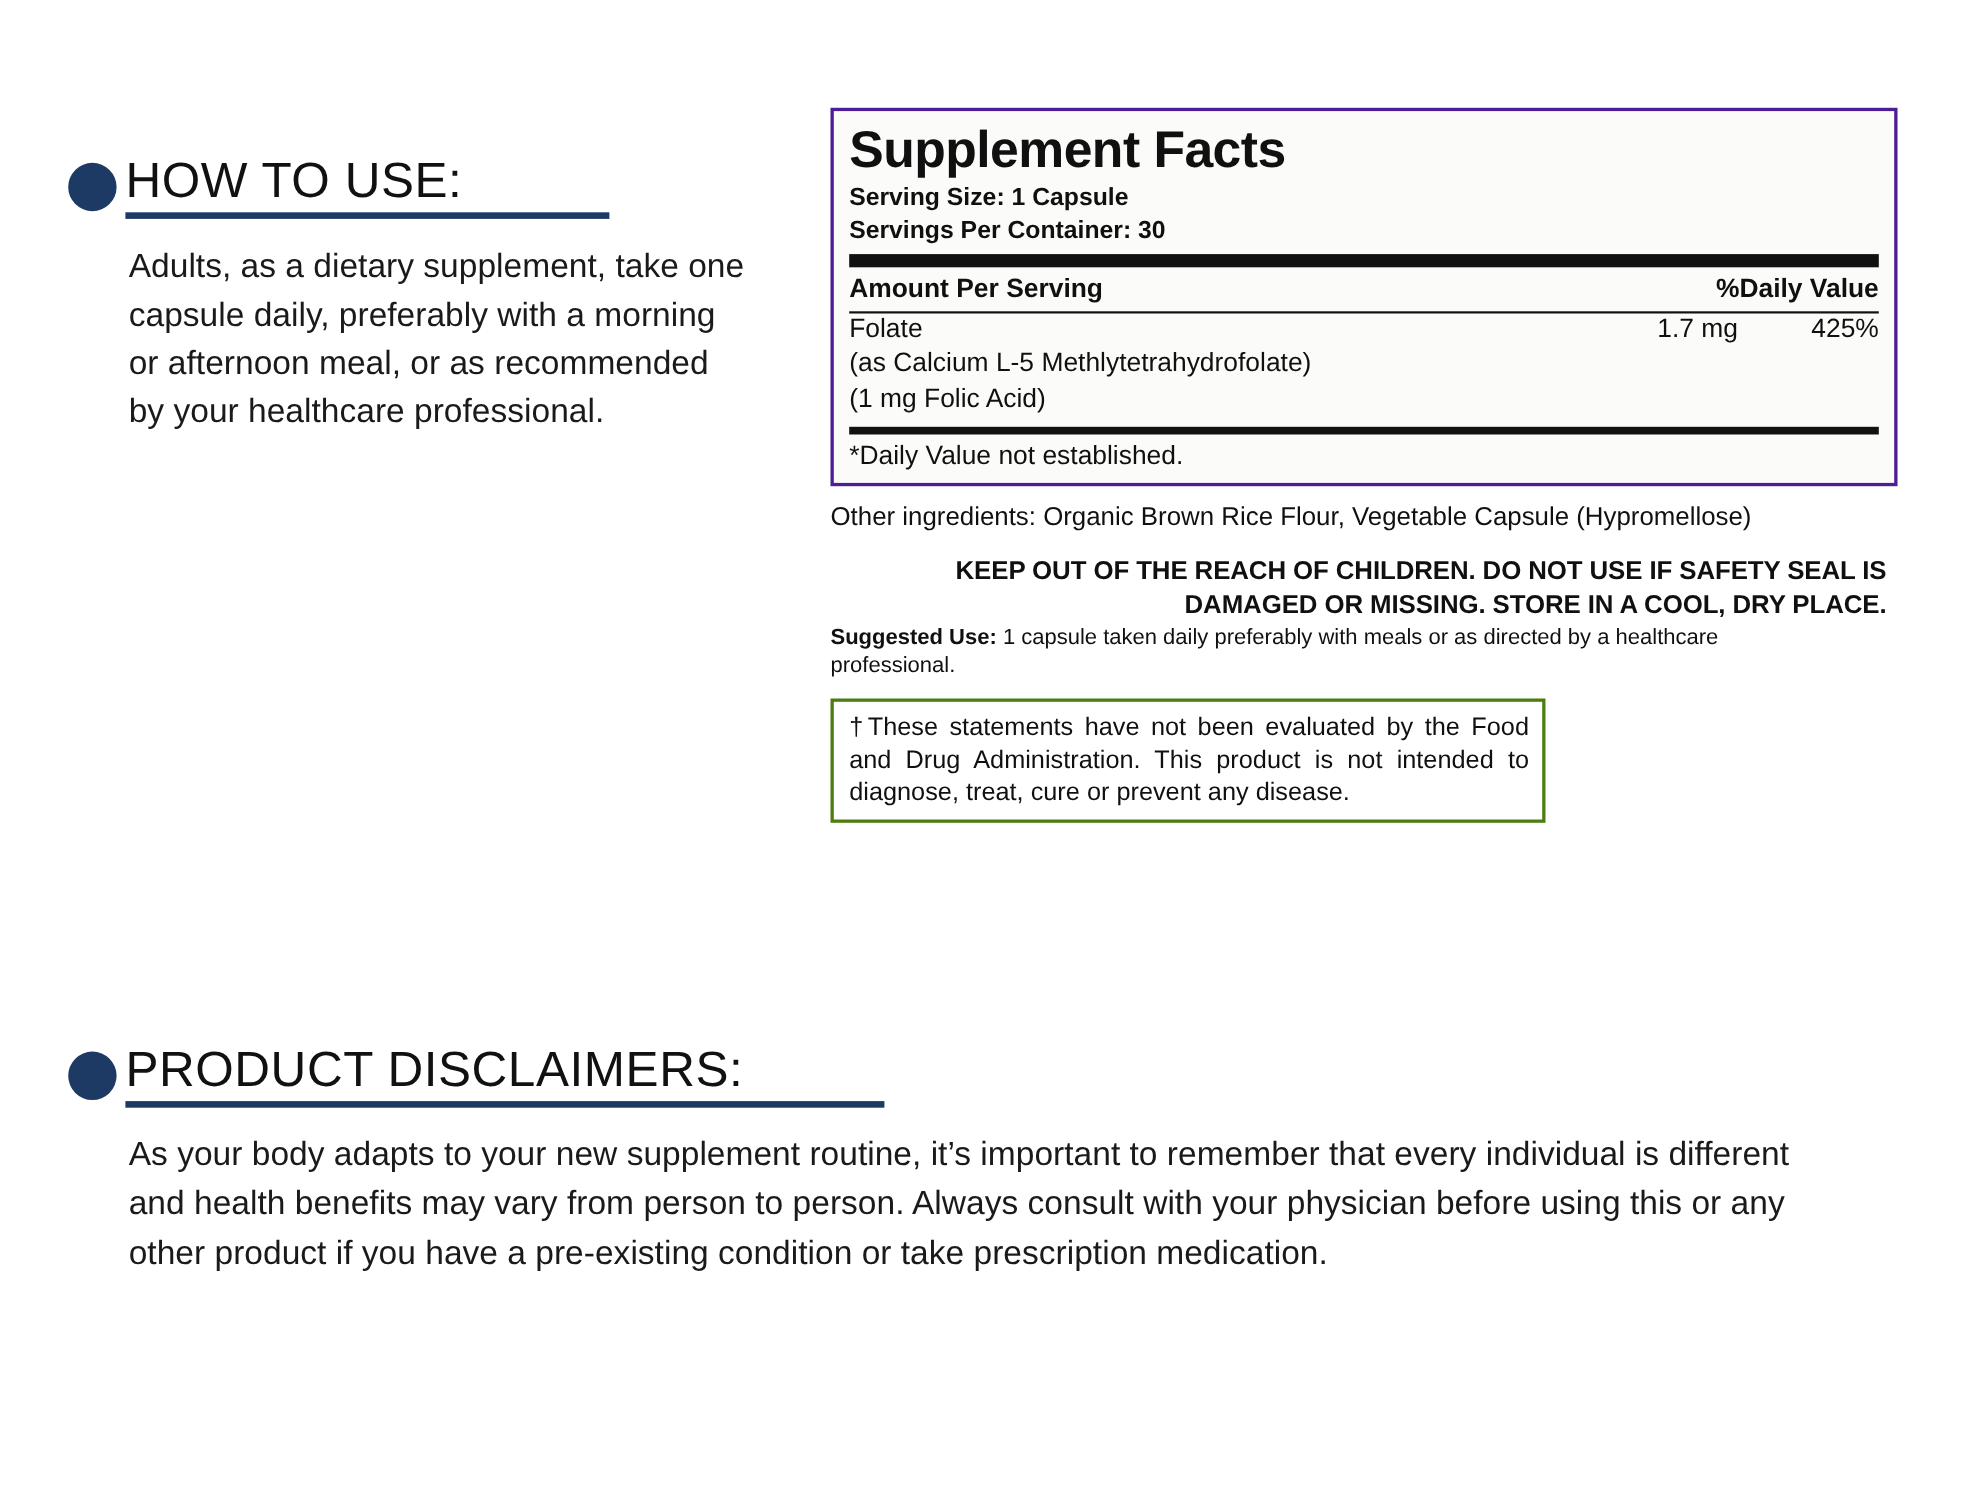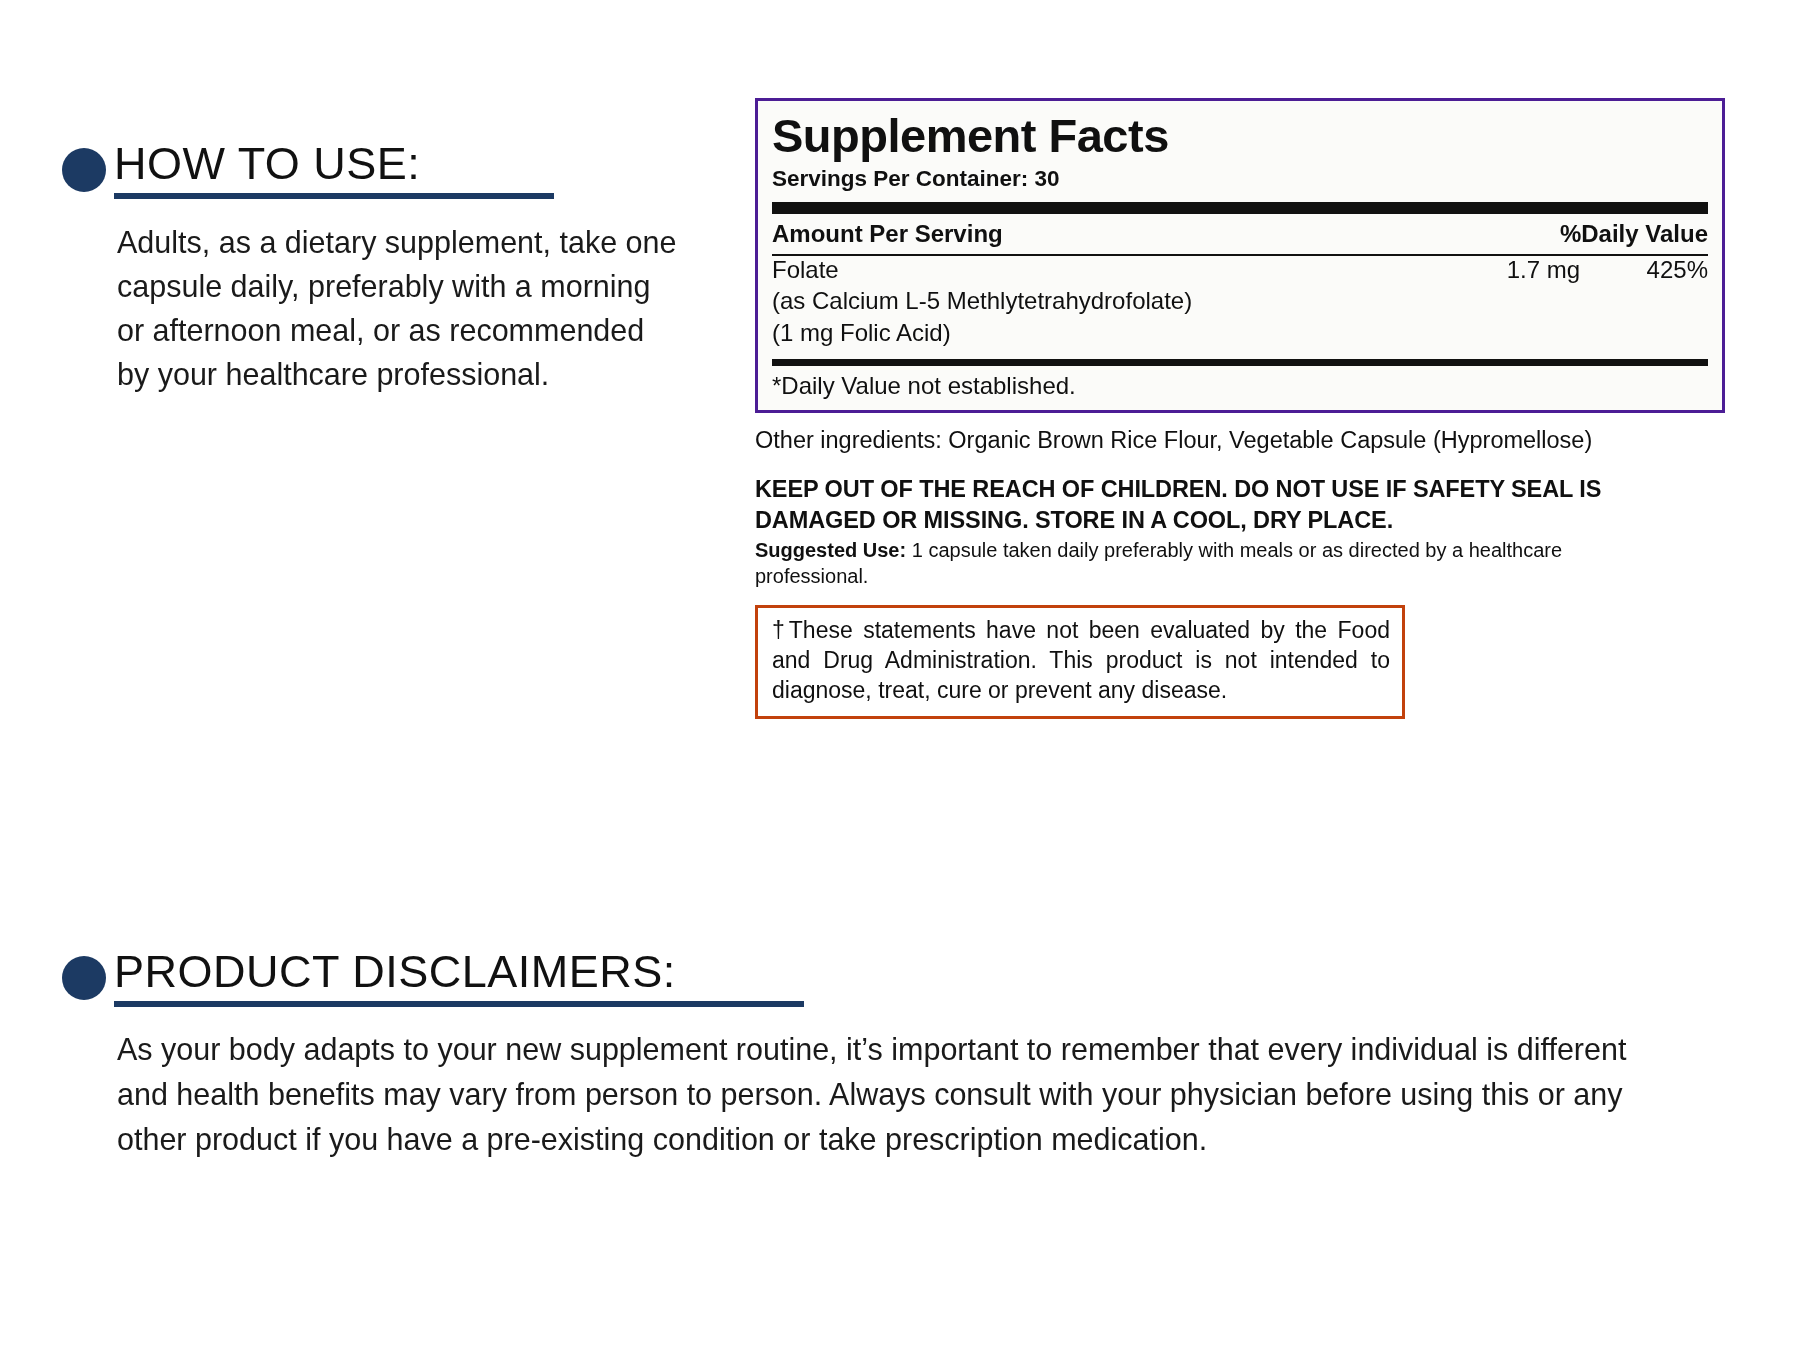--- a/index.html
+++ b/index.html
@@ -177,31 +177,32 @@
     margin-top: 12px;
     width: 900px;
   }
   .warning {
     font-size: 23.5px;
     font-weight: bold;
     line-height: 1.32;
     margin-top: 18px;
     width: 960px;
     letter-spacing: -0.1px;
+    text-align: right;
   }
   .suggested {
     font-size: 20px;
     line-height: 1.32;
     margin-top: 1px;
     width: 880px;
   }
   .suggested b { font-weight: bold; }
 
   .fda-box {
-    border: 3px solid #c2410c;
+    border: 3px solid #4d7c0f;
     margin-top: 16px;
     width: 650px;
     padding: 8px 12px 10px 14px;
     box-sizing: border-box;
     font-size: 23px;
     line-height: 1.3;
     text-align: justify;
   }
 </style>
 </head>
@@ -219,20 +220,21 @@
     </div>
     <div class="body-copy">
       <p>Adults, as a dietary supplement, take one capsule daily, preferably with a morning or afternoon meal, or as recommended by your healthcare professional.</p>
     </div>
   </div>
 
   <div class="facts-panel">
 
     <div class="facts-box">
       <div class="facts-title">Supplement Facts</div>
+      <div class="facts-serving">Serving Size: 1 Capsule</div>
       <div class="facts-serving">Servings Per Container: 30</div>
 
       <div class="rule-thick"></div>
 
       <div class="amount-row">
         <span>Amount Per Serving</span>
         <span>%Daily Value</span>
       </div>
 
       <div class="rule-thin"></div>

